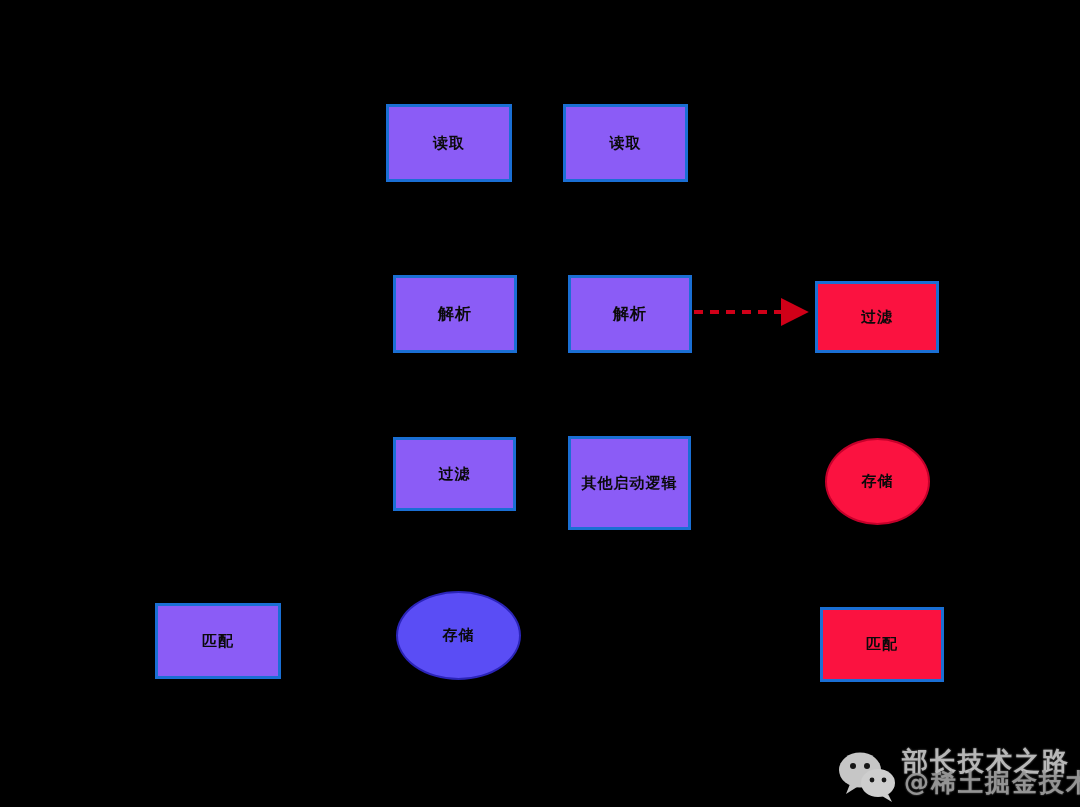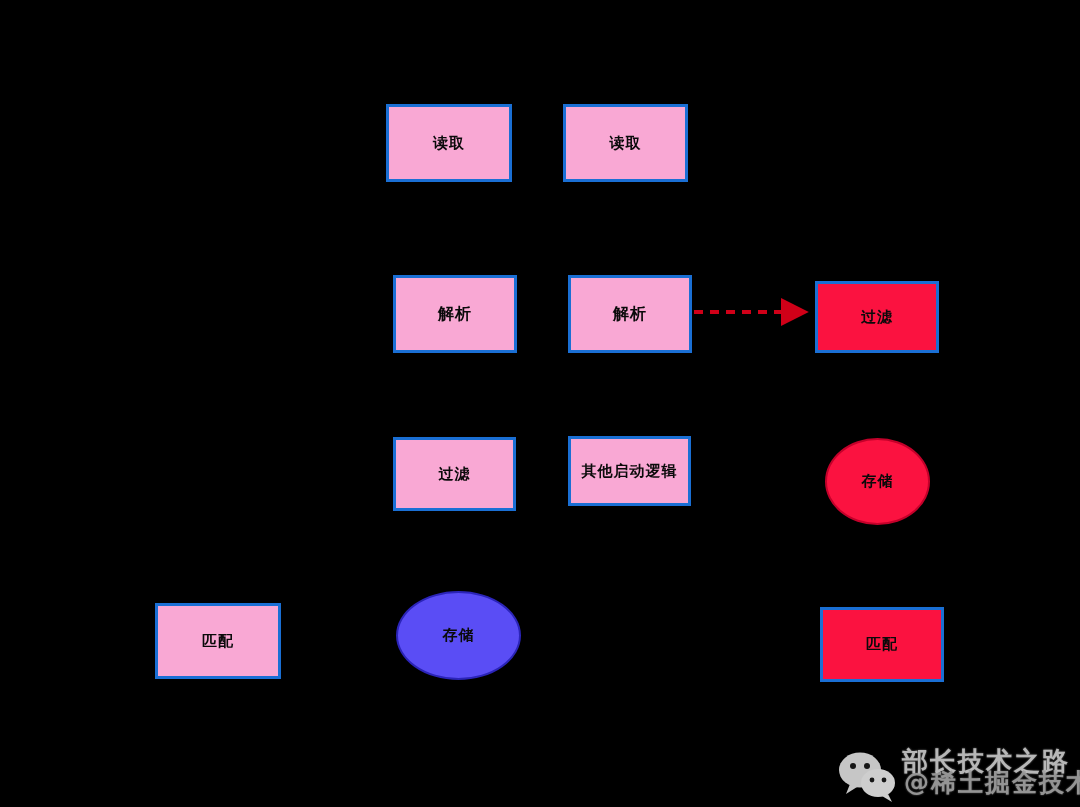--- a/index.html
+++ b/index.html
@@ -16,21 +16,21 @@
     color:#0a0a0a;
     font-weight:700;
     letter-spacing:1px;
     text-align:center;
     line-height:1.1;
     box-sizing:border-box;
   }
   .rect{
     border:3px solid #1a6fd4;
   }
-  .rect.blue{ background:#f9a8d4; }
+  .rect.blue{ background:#8b5cf6; }
   .rect.red{ background:#fb1240; }
 
   .ellipse{
     border-radius:50%;
     box-sizing:border-box;
   }
   .ellipse.blue{ background:#5a4df5; border:2px solid #2b24b8; }
   .ellipse.red{ background:#fb1240; border:2px solid #c4002a; }
 
   .node .lbl{ pointer-events:none; }
@@ -89,21 +89,21 @@
   </div>
 
   <div class="node rect red" style="left:815px;top:281px;width:124px;height:72px;font-size:15px;">
     <span class="lbl">过滤</span>
   </div>
 
   <div class="node rect blue" style="left:393px;top:437px;width:123px;height:74px;font-size:15px;">
     <span class="lbl">过滤</span>
   </div>
 
-  <div class="node rect blue" style="left:568px;top:436px;width:123px;height:70px;font-size:15px;">
+  <div class="node rect blue" style="left:568px;top:436px;width:123px;height:94px;font-size:15px;">
     <span class="lbl">其他启动逻辑</span>
   </div>
 
   <div class="node ellipse red" style="left:825px;top:438px;width:105px;height:87px;font-size:15px;">
     <span class="lbl">存储</span>
   </div>
 
   <div class="node rect blue" style="left:155px;top:603px;width:126px;height:76px;font-size:15px;">
     <span class="lbl">匹配</span>
   </div>

